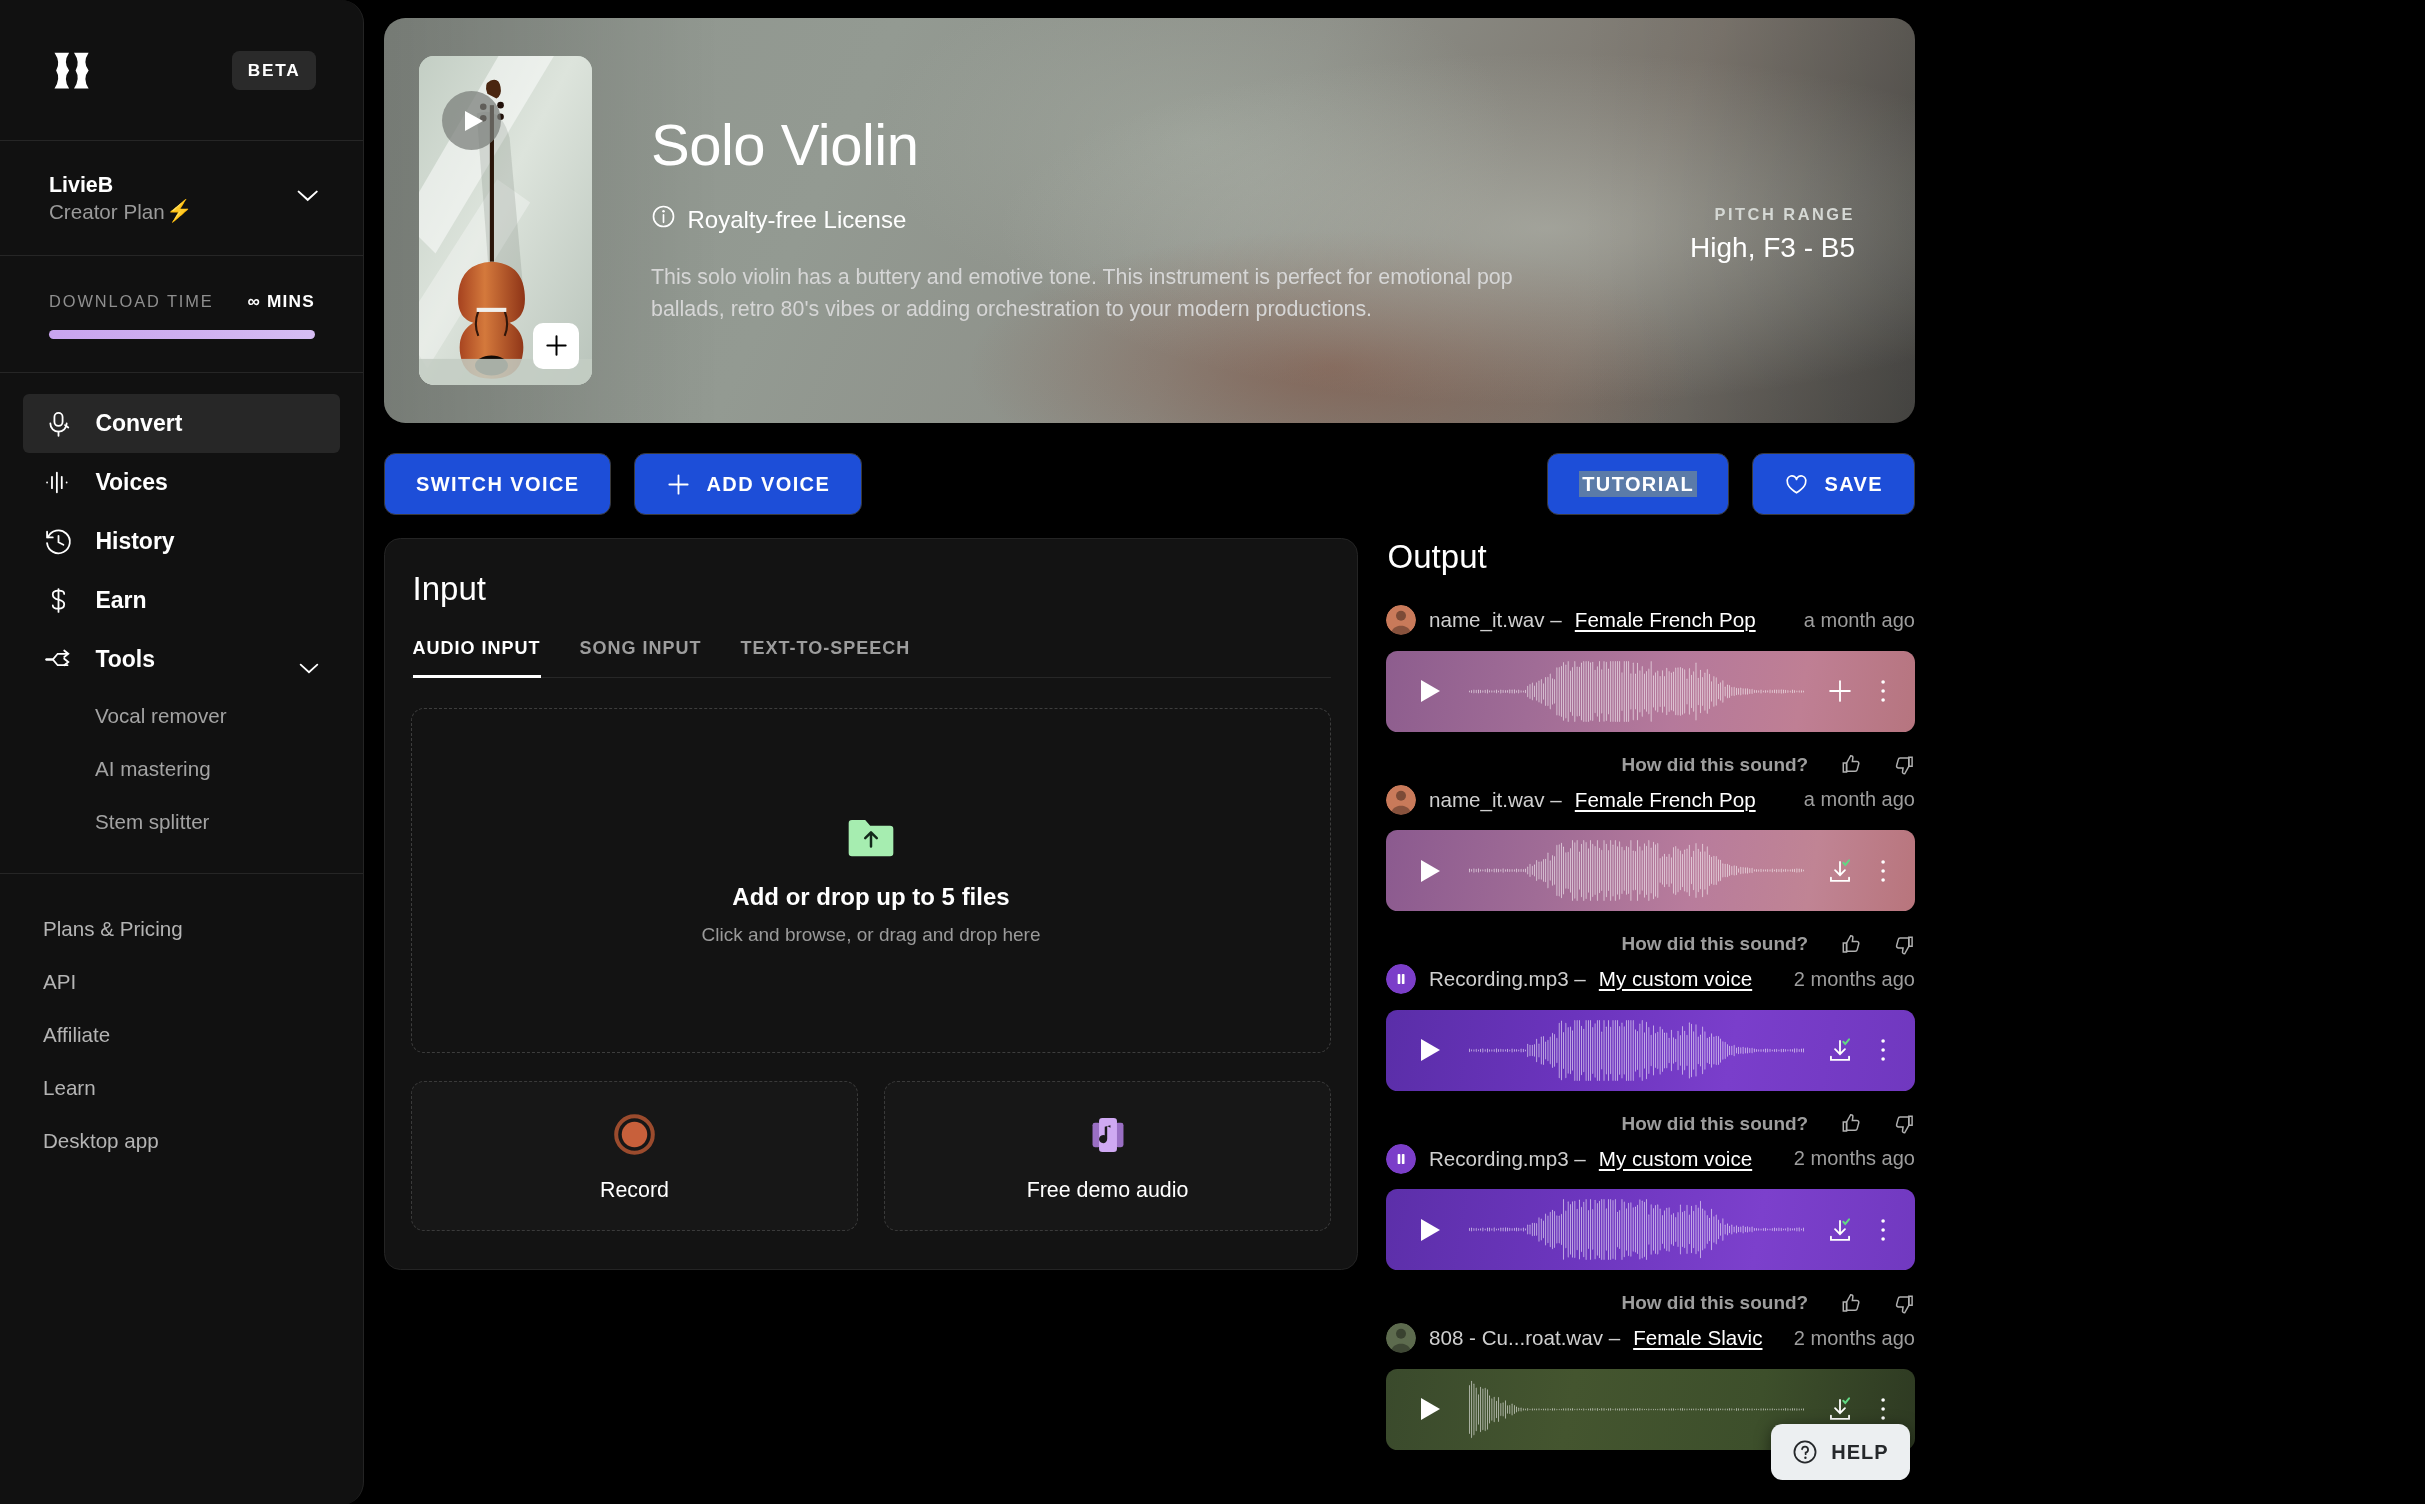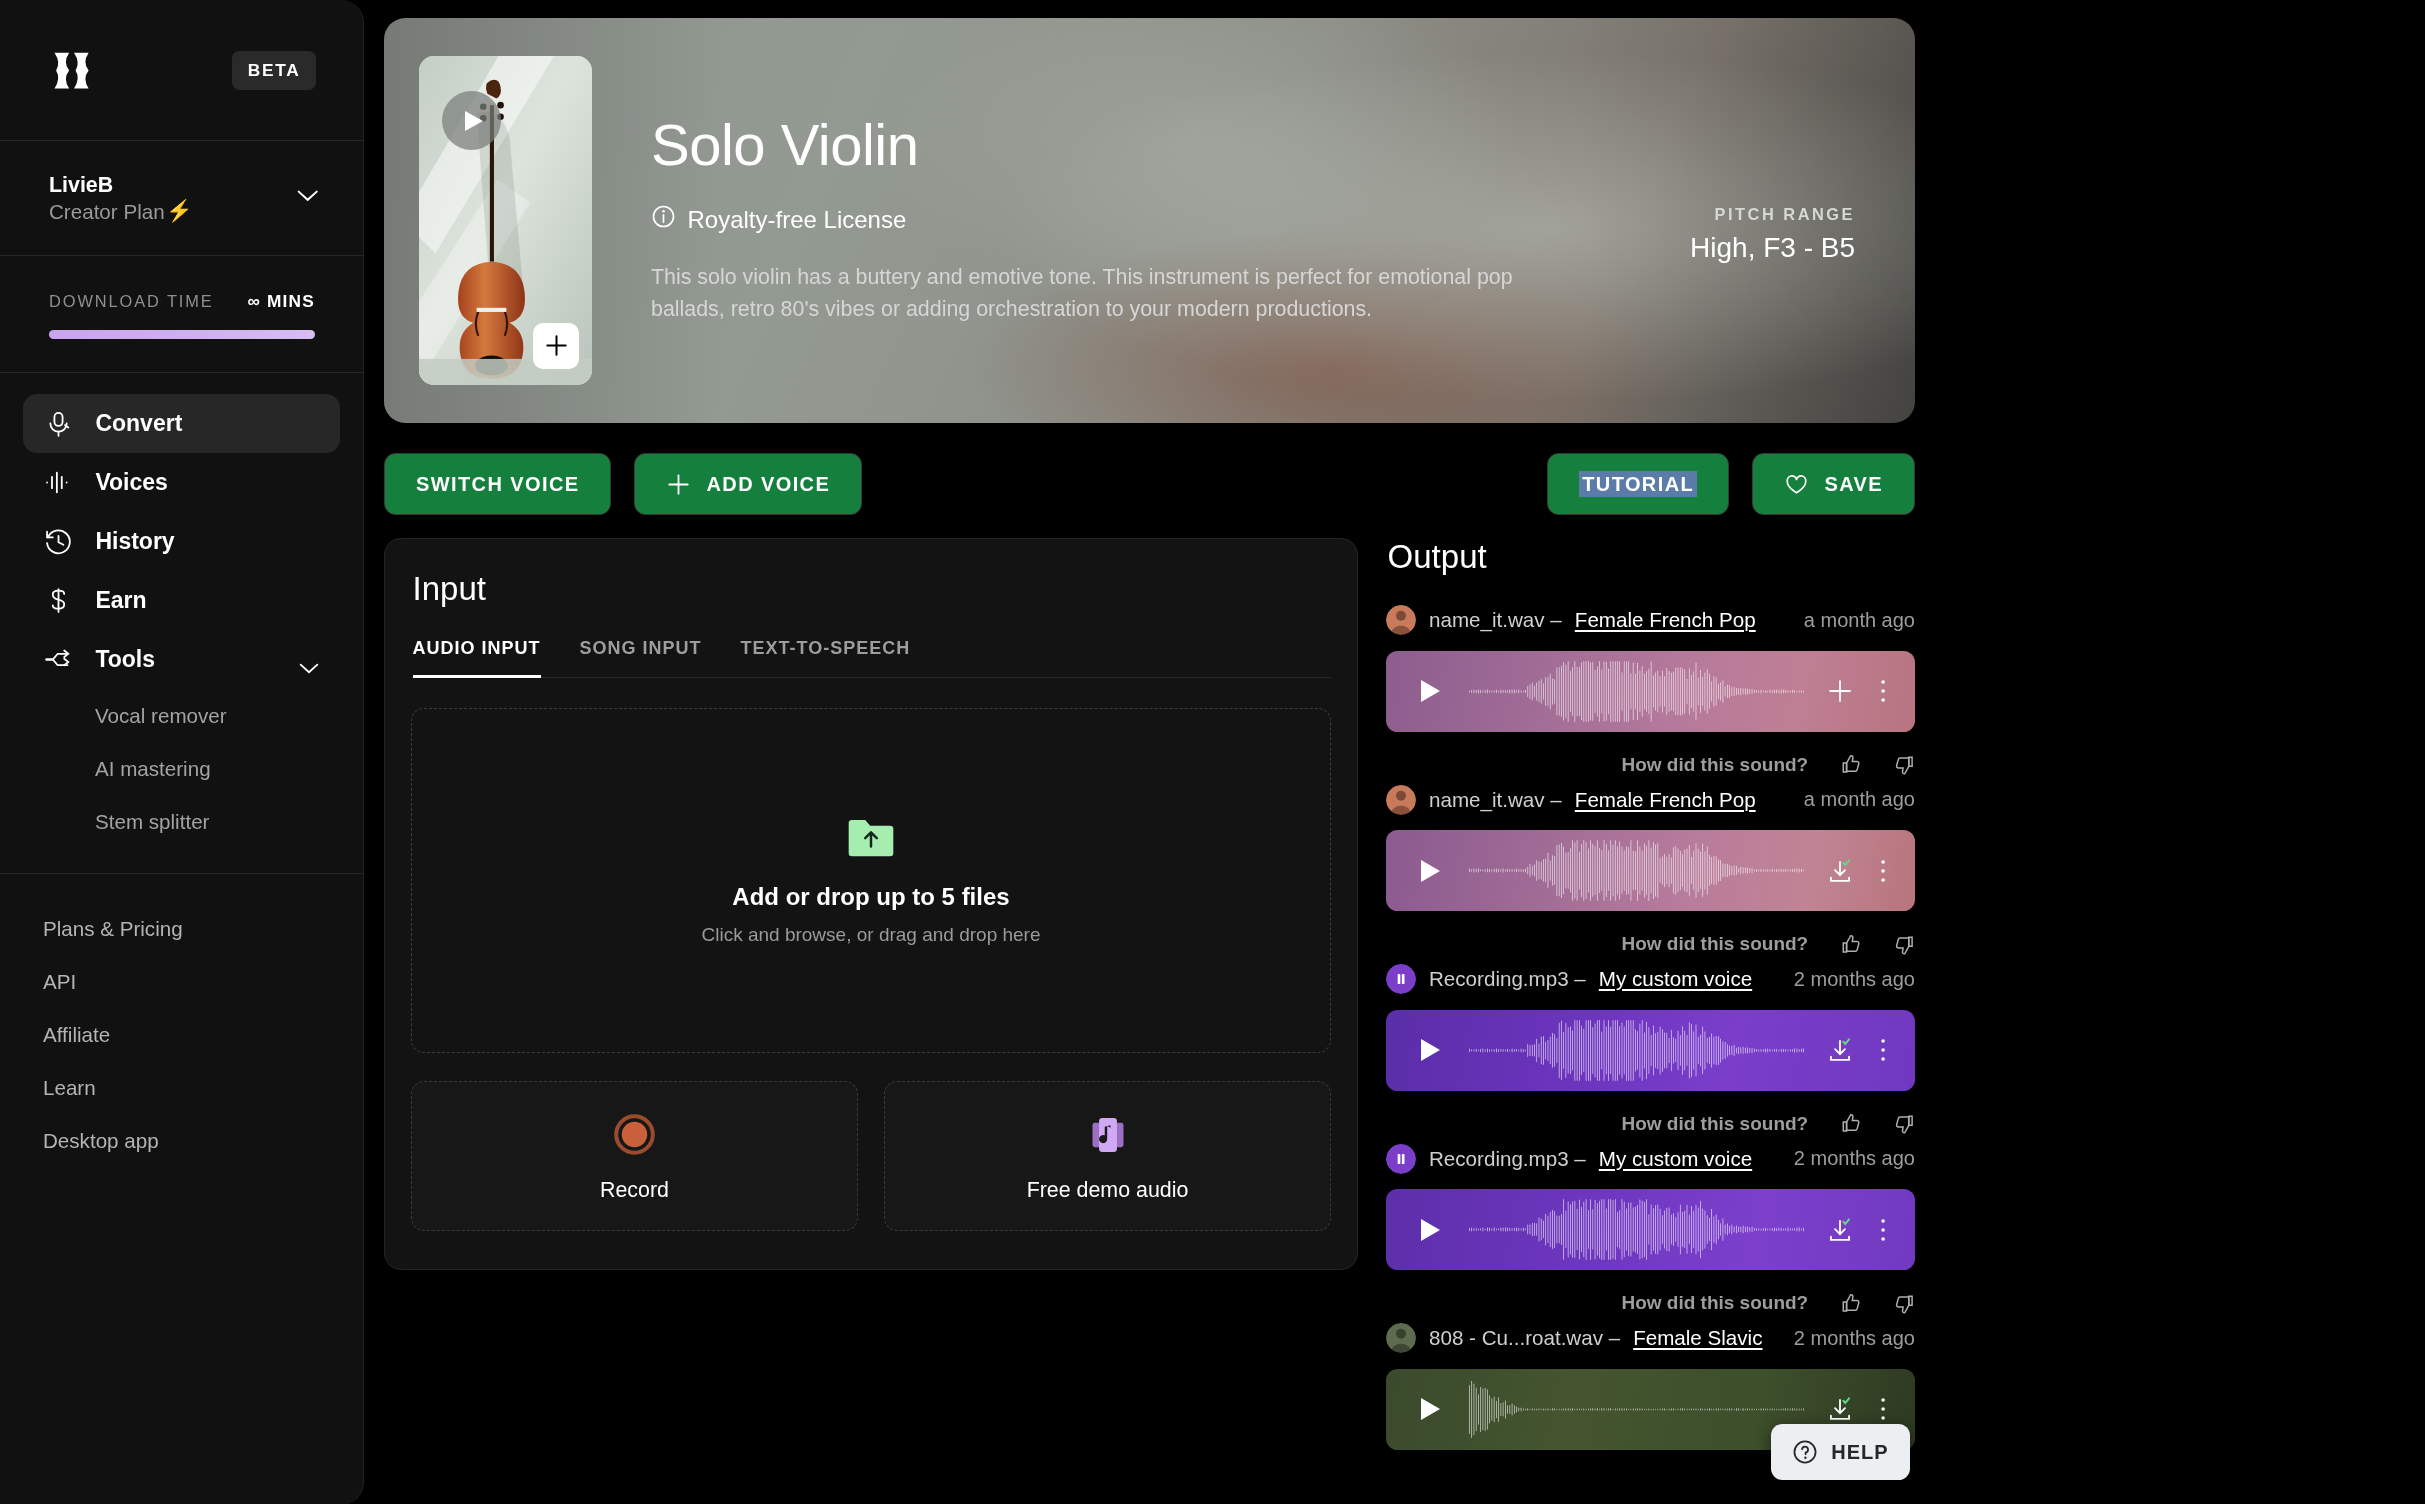--- a/index.html
+++ b/index.html
@@ -41,21 +41,21 @@
     padding: 35px 48px 33px 49px; border-bottom: 0.8px solid #262626;
   }
   .sb-dl-row { display: flex; align-items: center; justify-content: space-between; margin-bottom: 18px; }
   .sb-dl-label { color: #8f8f8f; font-size: 16.4px; letter-spacing: 1.9px; font-weight: 500; }
   .sb-dl-value { color: #fff; font-size: 17.3px; letter-spacing: 1.2px; font-weight: 700; }
   .sb-dl-bar { height: 9px; border-radius: 5px; background: linear-gradient(90deg,#c9a4ef 0%,#cfb0f0 55%,#d6bdf3 100%); }
 
   .sb-nav { padding: 21.4px 23px 0 23px; border-bottom: 0.8px solid #262626; padding-bottom: 25px; }
   .nav-item {
     display: flex; align-items: center; gap: 21.4px;
-    height: 59px; padding: 0 20px; border-radius: 14px;
+    height: 59px; padding: 0 20px; border-radius: 6px;
     color: #fff; font-size: 23px; font-weight: 700; cursor: pointer;
     position: relative;
   }
   .nav-item.active { background: #272727; }
   .nav-ico { width: 31px; height: 31px; flex: 0 0 31px; display: flex; align-items: center; justify-content: center; }
   .nav-chev { position: absolute; right: 21.4px; width: 20px; height: 11.5px; }
   .sub-item {
     color: #a3a3a3; font-size: 20.6px; height: 53px; display: flex; align-items: center;
     padding-left: 72px; cursor: pointer;
   }
@@ -103,21 +103,21 @@
   .hero-lic span { color: #fff; font-size: 24px; font-weight: 500; }
   .hero-desc { margin-top: 26px; color: #d6d6d6; font-size: 21.4px; line-height: 1.5; max-width: 904px; }
   .pitch { position: absolute; right: 60px; top: 187px; z-index: 2; text-align: right; }
   .pitch-lab { color: #d5d8d4; font-size: 16.4px; letter-spacing: 2.5px; font-weight: 600; }
   .pitch-val { color: #fff; font-size: 28px; font-weight: 500; margin-top: 8.2px; }
 
   
   .actbar { display: flex; align-items: center; justify-content: space-between; margin-top: 30px; height: 62px; }
   .act-left, .act-right { display: flex; gap: 23px; }
   .btn {
-    height: 62px; border: 0.8px solid #3a3a3a; border-radius: 11.5px; background: #15803d;
+    height: 62px; border: 0.8px solid #3a3a3a; border-radius: 11.5px; background: #1d4ed8;
     color: #fff; font-size: 20px; font-weight: 700; letter-spacing: 1.4px;
     display: flex; align-items: center; justify-content: center; gap: 15px;
     padding: 0 31px; cursor: pointer; white-space: nowrap;
   }
   .btn svg { width: 25px; height: 25px; }
   .sel-hl { background: #5b7ba8; color: #fff; padding: 1.6px 3.3px; }
 
   
   .panels { display: flex; gap: 28px; margin-top: 23px; }
   .panel-input {

